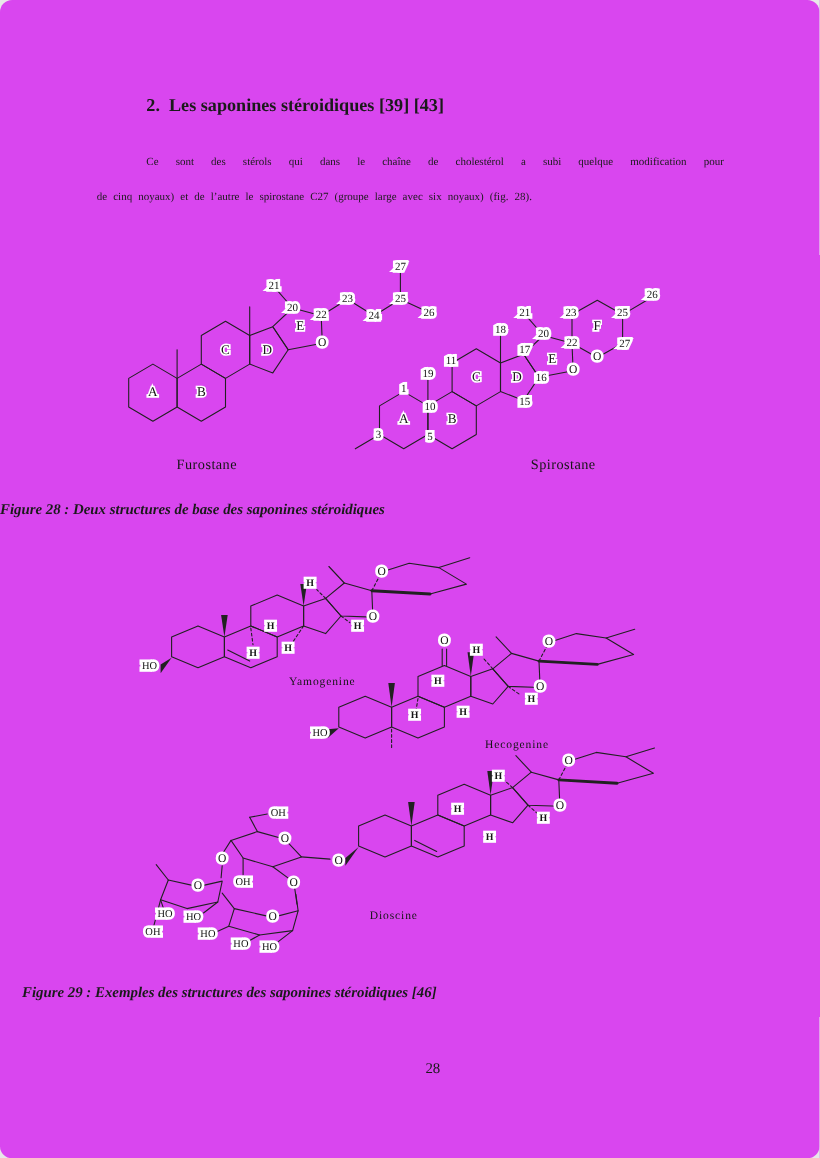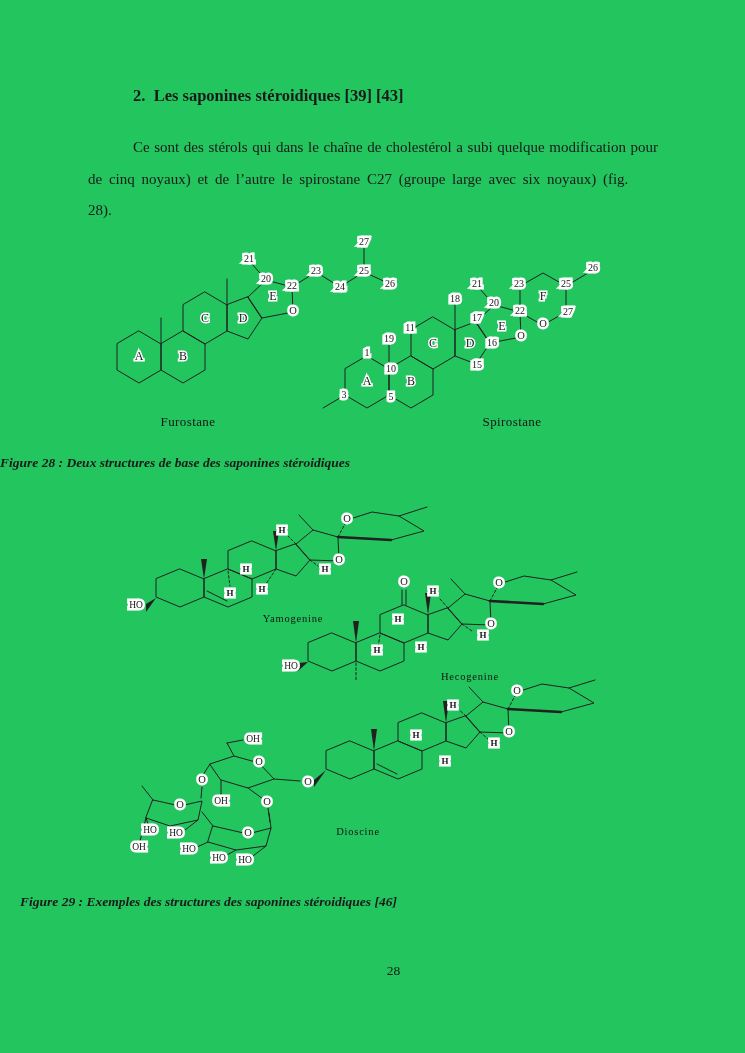--- a/index.html
+++ b/index.html
@@ -1,19 +1,19 @@
 <!DOCTYPE html>
 <html><head>
 <meta charset="utf-8">
 <style>
   html,body{margin:0;padding:0;background:#e8e8e8;}
-  .page{position:relative;width:745px;height:1053px;background:#22c55e;margin:0 auto;
-        font-family:"Liberation Serif", serif;color:#1a1a1a;overflow:hidden;}
+  .page{position:relative;width:745px;height:1053px;background:#d946ef;margin:0 auto;
+        font-family:"Liberation Serif", serif;color:#1a1a1a;overflow:hidden;border-radius:11px;}
   .heading{position:absolute;left:133px;top:86px;font-size:16.5px;font-weight:bold;white-space:pre;}
-  .para{position:absolute;left:88px;top:132px;width:570px;font-size:15px;line-height:31.5px;font-family:Liberation Serif, serif;}
+  .para{position:absolute;left:88px;top:132px;width:570px;font-size:10px;line-height:31.5px;font-family:Liberation Serif, serif;}
   .pline{width:100%;}
   .jl{text-align:justify;text-align-last:justify;}
   .indent{text-indent:45px;}
   .lastline{text-align:left;word-spacing:3px;}
   .caption{position:absolute;left:0;width:745px;text-align:left;font-size:13.5px;
            font-weight:bold;font-style:italic;}
   .cap28{top:455px;}
   .cap29{top:894px;margin-left:20px;}
   .pagenum{position:absolute;left:0;top:963px;width:745px;text-align:center;font-size:13.5px;padding-left:21px;}
   svg{position:absolute;left:0;display:block;}

